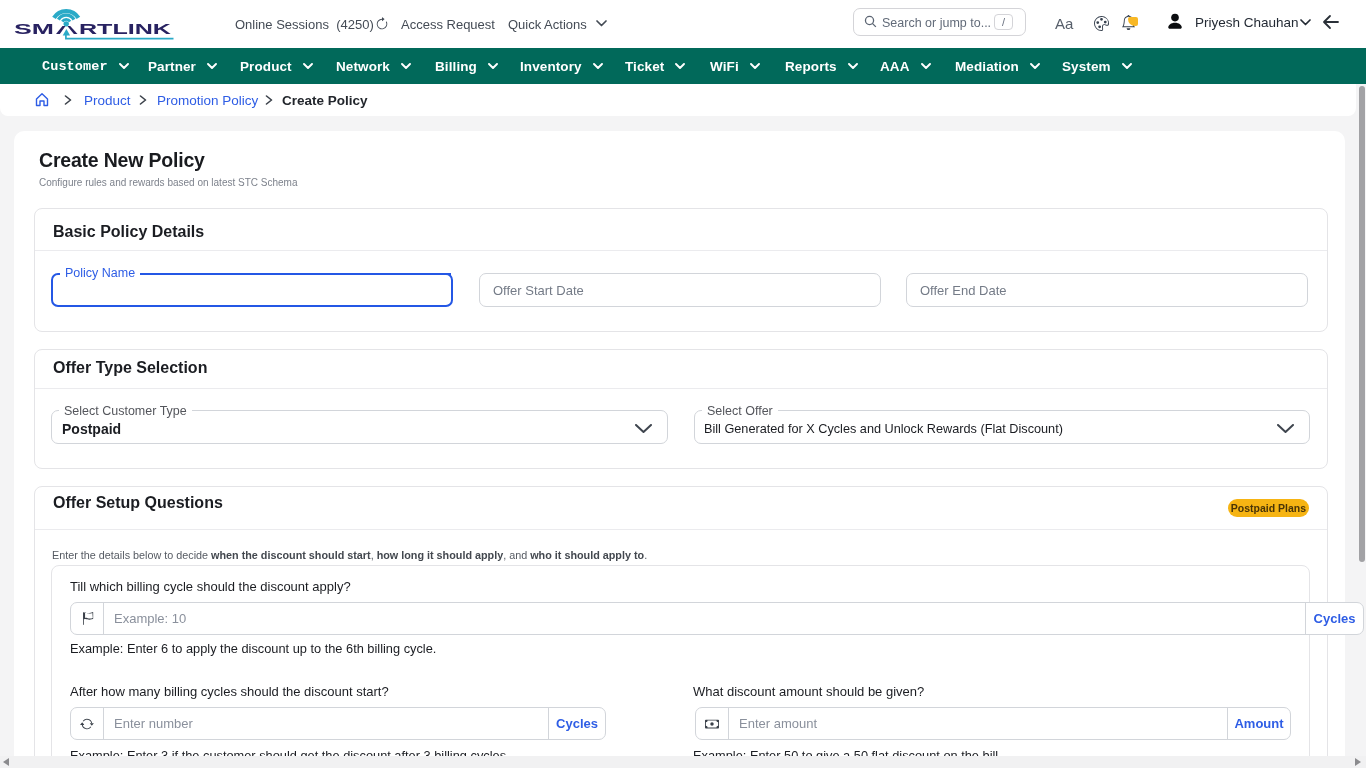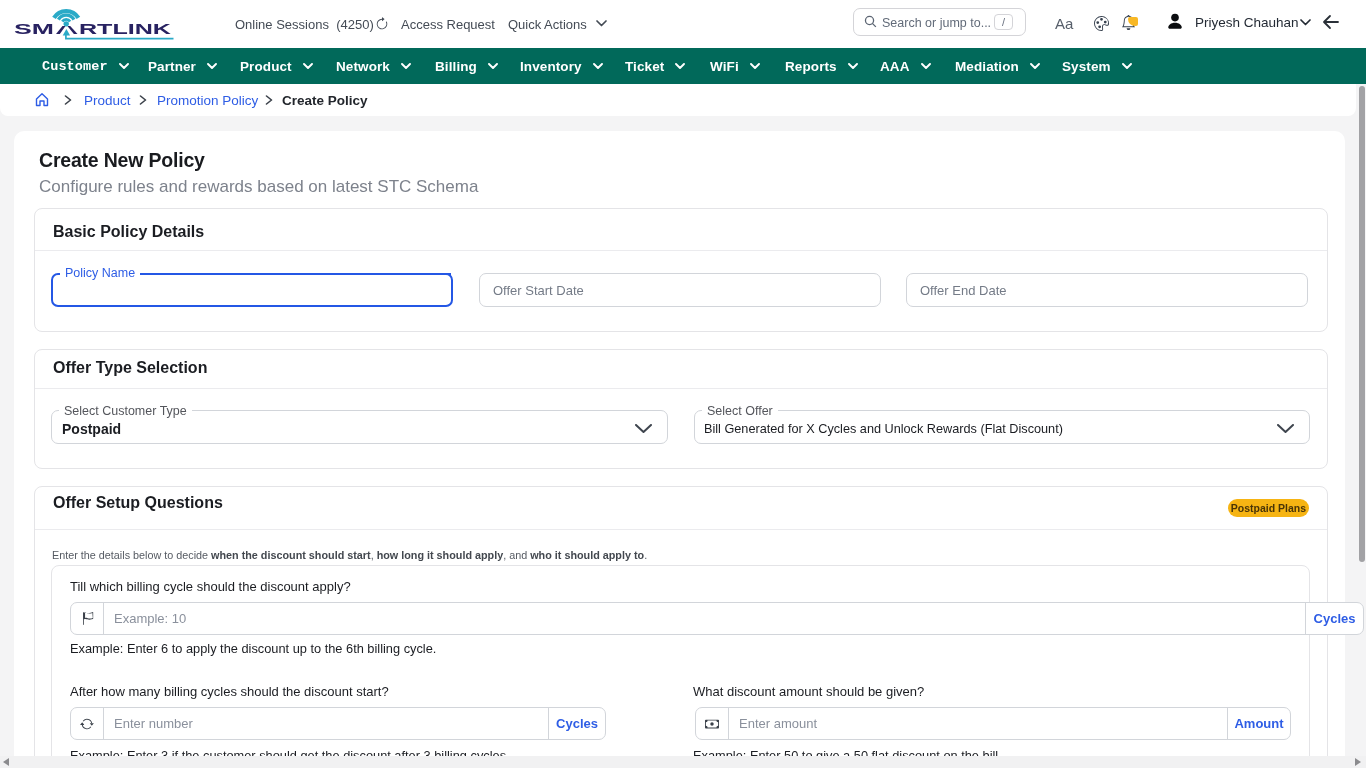--- a/index.html
+++ b/index.html
@@ -157,21 +157,21 @@
     <path d="M1.5 1 L6.5 5 L1.5 9"></path>
     </svg>
   <span class="abs" style="left:282px; top:9px; font-size:13.5px; font-weight:700; color:#22262c;">Create Policy</span>
 </div>
 
 <div id="panel">
   <div class="abs" style="left:26px; top:147px; position:absolute;"></div>
 </div>
 
 <div class="abs" style="left:39px; top:149px; font-size:19.5px; font-weight:700; letter-spacing:-0.2px; color:#191b1f;">Create New Policy</div>
-<div class="abs" style="left:39px; top:176.5px; font-size:17px; color:#7d828c;">Configure rules and rewards based on latest STC Schema</div>
+<div class="abs" style="left:39px; top:176.5px; font-size:10px; color:#7d828c;">Configure rules and rewards based on latest STC Schema</div>
 
 <div class="card" style="left:34px; top:208px; height:124px;">
   <div class="cardhead">Basic Policy Details</div>
   <div class="carddiv"></div>
 </div>
 
 <div class="abs" style="left:51px; top:273px; width:402px; height:34px; border:2px solid #2457e5; border-radius:7px; background:#fff;"></div>
 <span class="abs" style="left:60px; top:266px; font-size:12.5px; color:#2e5de5; background:#fff; padding:0 5px; line-height:15px;">Policy Name</span>
 <div class="abs" style="left:144px; top:273px; width:307px; height:2px; background:#2457e5;"></div>
 <div class="fld" style="left:479px; top:273px; width:402px;">

